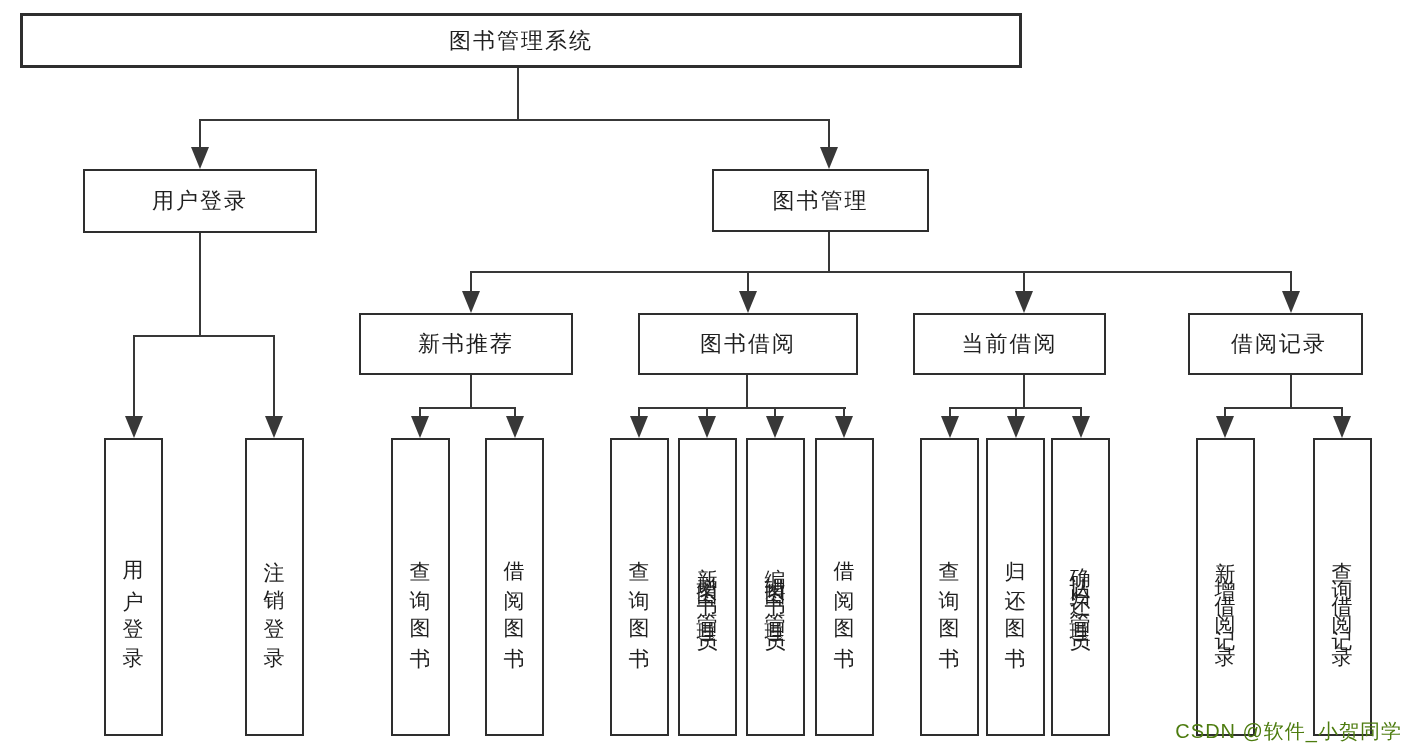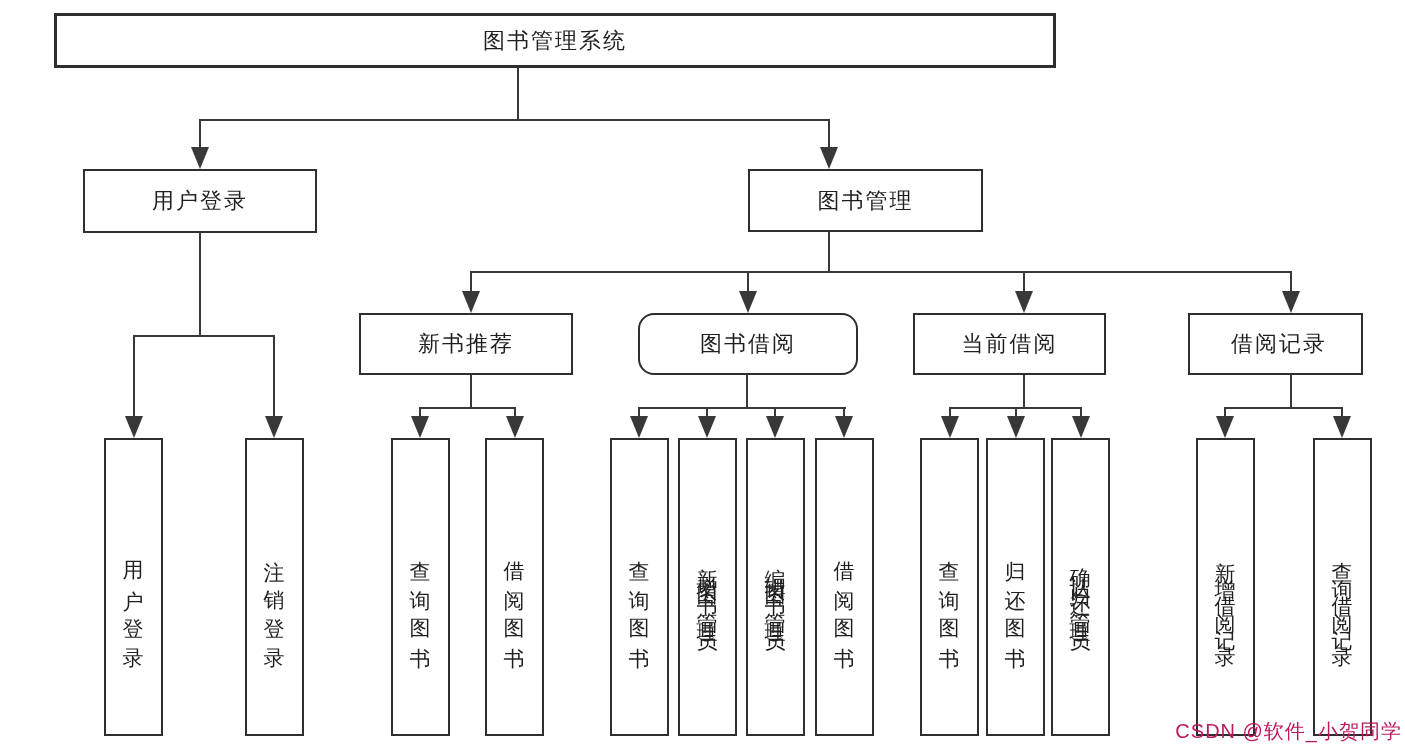--- a/index.html
+++ b/index.html
@@ -5,21 +5,21 @@
   html,body{margin:0;padding:0;background:#fff;}
   #canvas{
     position:relative;width:1405px;height:747px;background:#ffffff;overflow:hidden;
     font-family:"Liberation Sans","DejaVu Sans",sans-serif;color:#222;
   }
   .box{
     position:absolute;box-sizing:border-box;border:2px solid #2e2e2e;background:#fff;
     display:flex;align-items:center;justify-content:center;
     font-size:22px;letter-spacing:2px;color:#1f1f1f;white-space:nowrap;
   }
-  .box.root{border-width:3px;margin-left:34px;}
+  .box.root{border-width:3px;}
   .leaf{
     position:absolute;box-sizing:border-box;border:2px solid #2e2e2e;background:#fff;
     display:flex;align-items:center;justify-content:center;
     top:438px;width:59px;height:298px;color:#1f1f1f;
   }
   .vtext{
     writing-mode:vertical-rl;text-orientation:mixed;
     font-size:21px;line-height:1;white-space:nowrap;
   }
   .s4 .vtext{letter-spacing:29px;margin-bottom:-29px;}
@@ -27,35 +27,35 @@
   .s9 .vtext{letter-spacing:9px;margin-bottom:-9px;}
   .vline{position:absolute;width:2px;background:#383838;}
   .hline{position:absolute;height:2px;background:#383838;}
   .arrow{
     position:absolute;width:0;height:0;
     border-left:9px solid transparent;border-right:9px solid transparent;
     border-top:22px solid #383838;
   }
   .watermark{
     position:absolute;right:3px;bottom:2px;z-index:5;
-    font-size:20px;color:#be185d;letter-spacing:1px;white-space:nowrap;margin-left:44px;
+    font-size:20px;color:#4d7c0f;letter-spacing:1px;white-space:nowrap;margin-left:44px;
   }
 </style>
 </head>
 <body>
 
 <div id="canvas">
 
   <div class="box root" style="left:20px;top:13px;width:1002px;height:55px;">图书管理系统</div>
 
   <div class="box" style="left:83px;top:169px;width:234px;height:64px;">用户登录</div>
-  <div class="box" style="left:712px;top:169px;width:235px;height:63px;margin-left:36px;">图书管理</div>
+  <div class="box" style="left:712px;top:169px;width:217px;height:63px;">图书管理</div>
 
   <div class="box" style="left:359px;top:313px;width:214px;height:62px;">新书推荐</div>
-  <div class="box" style="left:638px;top:313px;width:220px;height:62px;border-radius:16px;">图书借阅</div>
+  <div class="box" style="left:638px;top:313px;width:220px;height:62px;">图书借阅</div>
   <div class="box" style="left:913px;top:313px;width:193px;height:62px;">当前借阅</div>
   <div class="box" style="left:1188px;top:313px;width:175px;height:62px;padding-left:7px;">借阅记录</div>
 
   <div class="leaf s4" style="left:104px;">
     <span class="vtext">用户登录</span>
     </div>
   <div class="leaf s4" style="left:245px;">
     <span class="vtext">注销登录</span>
     </div>
 

